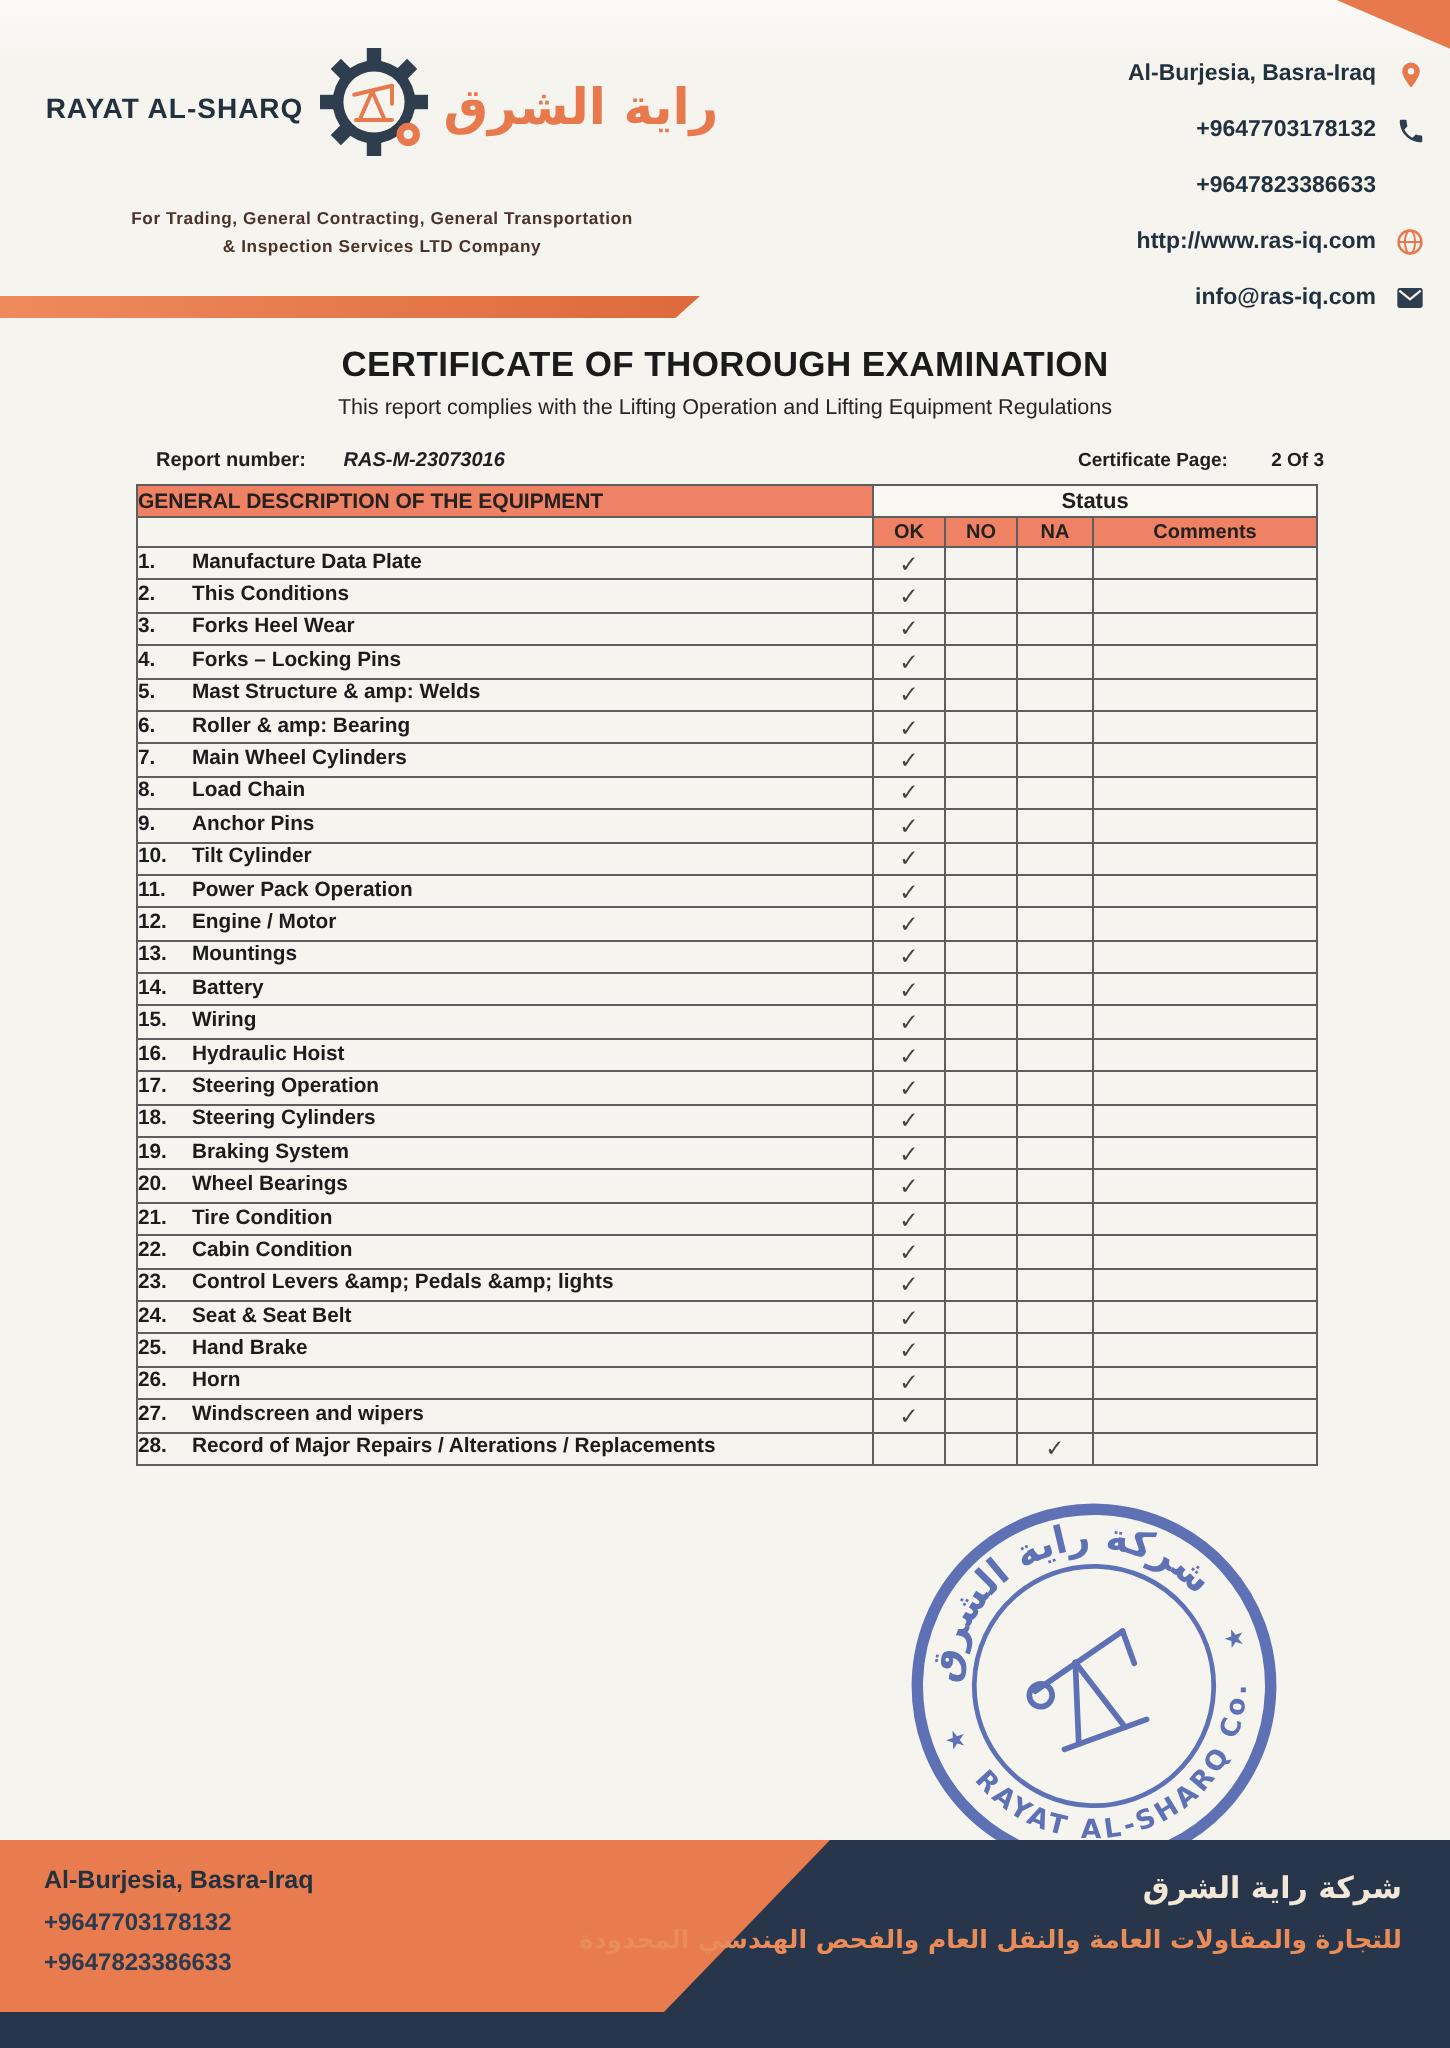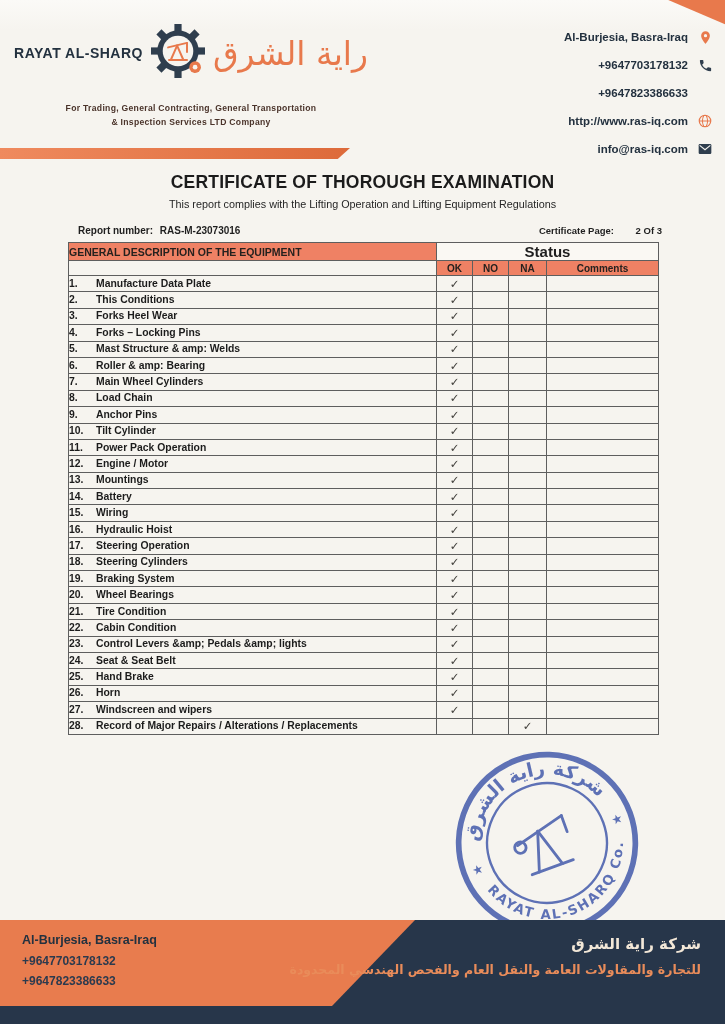--- a/index.html
+++ b/index.html
@@ -7,44 +7,44 @@
     position:relative;width:725px;height:1024px;margin:0 auto;
     background:linear-gradient(180deg,#fbfaf7 0%, #f6f4ef 3%, #f6f4ef 97%, #f2f0ea 100%);
     font-family:"Liberation Sans",sans-serif;color:#23313f;overflow:hidden;
   }
   
   .corner-accent{position:absolute;top:0;right:0;width:66px;height:42px;background:#e8794c;
     clip-path:polygon(14% 0,100% 0,100% 58%);}
   .logo-block{position:absolute;left:26px;top:24px;width:330px;text-align:center;}
   .logo-row{display:flex;align-items:center;justify-content:center;gap:8px;}
   .company-en{font-size:14px;font-weight:bold;color:#23313f;letter-spacing:.5px;white-space:nowrap;}
-  .company-ar{font-size:33px;font-weight:normal;color:#e8794c;font-family:"DejaVu Sans",sans-serif;white-space:nowrap;}
+  .company-ar{font-size:25px;font-weight:bold;color:#e8794c;font-family:"DejaVu Sans",sans-serif;white-space:nowrap;}
   .tagline{margin-top:20px;font-size:8.6px;font-weight:bold;color:#4a332a;line-height:1.6;letter-spacing:.3px;}
   .orange-band{position:absolute;left:0;top:148px;width:350px;height:11px;
     background:linear-gradient(90deg,#ef8a5e,#dd6a3a);
     clip-path:polygon(0 0,100% 0,96.5% 100%,0 100%);}
   .contact{position:absolute;right:12px;top:26px;width:265px;}
   .contact-line{display:flex;justify-content:flex-end;align-items:center;gap:9px;height:22px;margin-bottom:6px;
     font-size:11.5px;font-weight:bold;color:#23313f;}
   .cicon{width:16px;height:16px;flex:0 0 16px;display:flex;align-items:center;justify-content:center;}
   
   .title{position:absolute;top:172px;left:0;right:0;text-align:center;
     font-size:17.5px;font-weight:bold;color:#1b1b1b;letter-spacing:.2px;}
   .subtitle{position:absolute;top:198px;left:0;right:0;text-align:center;font-size:10.8px;color:#262626;}
   .report-line{position:absolute;top:225px;left:78px;width:584px;display:flex;justify-content:space-between;align-items:baseline;}
   .report-left{font-size:10px;font-weight:bold;color:#1f1f1f;}
-  .report-left .val{margin-left:4px;}
+  .report-left .val{margin-left:16px;font-style:italic;}
   .report-right{font-size:9.5px;font-weight:bold;color:#1f1f1f;}
   .report-right .val{margin-left:19px;}
   
   .equip-table{position:absolute;left:68px;top:242px;width:590px;border-collapse:collapse;
     border:1.5px solid #4d4d4d;table-layout:fixed;}
   .equip-table th,.equip-table td{border:1px solid #5e5e5e;padding:0;vertical-align:middle;}
   .h-desc{background:#ef8164;text-align:left;padding:2px 4px;font-size:10.5px;color:#25211e;height:15px;margin-top:33px;}
-  .h-status{background:#faf8f3;font-size:15px;color:#1f1f1f;height:15px;}
+  .h-status{background:#faf8f3;font-size:11px;color:#1f1f1f;height:15px;}
   .h-blank{background:#f6f4ef;}
   .h-sub{background:#ef8164;text-align:center;font-size:10px;color:#25211e;height:14px;}
   .desc-cell{font-weight:bold;font-size:10.4px;color:#1c1c1c;padding:0 0 0 6px;height:15.4px;line-height:14px;white-space:nowrap;overflow:hidden;}
   .row-no{display:inline-block;width:27px;}
   .chk-cell{text-align:center;font-size:11.5px;color:#45433f;height:15.4px;}
   .comment-cell{height:15.4px;}
   
   .stamp{position:absolute;left:452px;top:748px;width:190px;height:190px;transform:rotate(-20deg);opacity:.88;}
   
   .footer{position:absolute;left:0;bottom:0;width:725px;height:104px;background:#27364a;}

